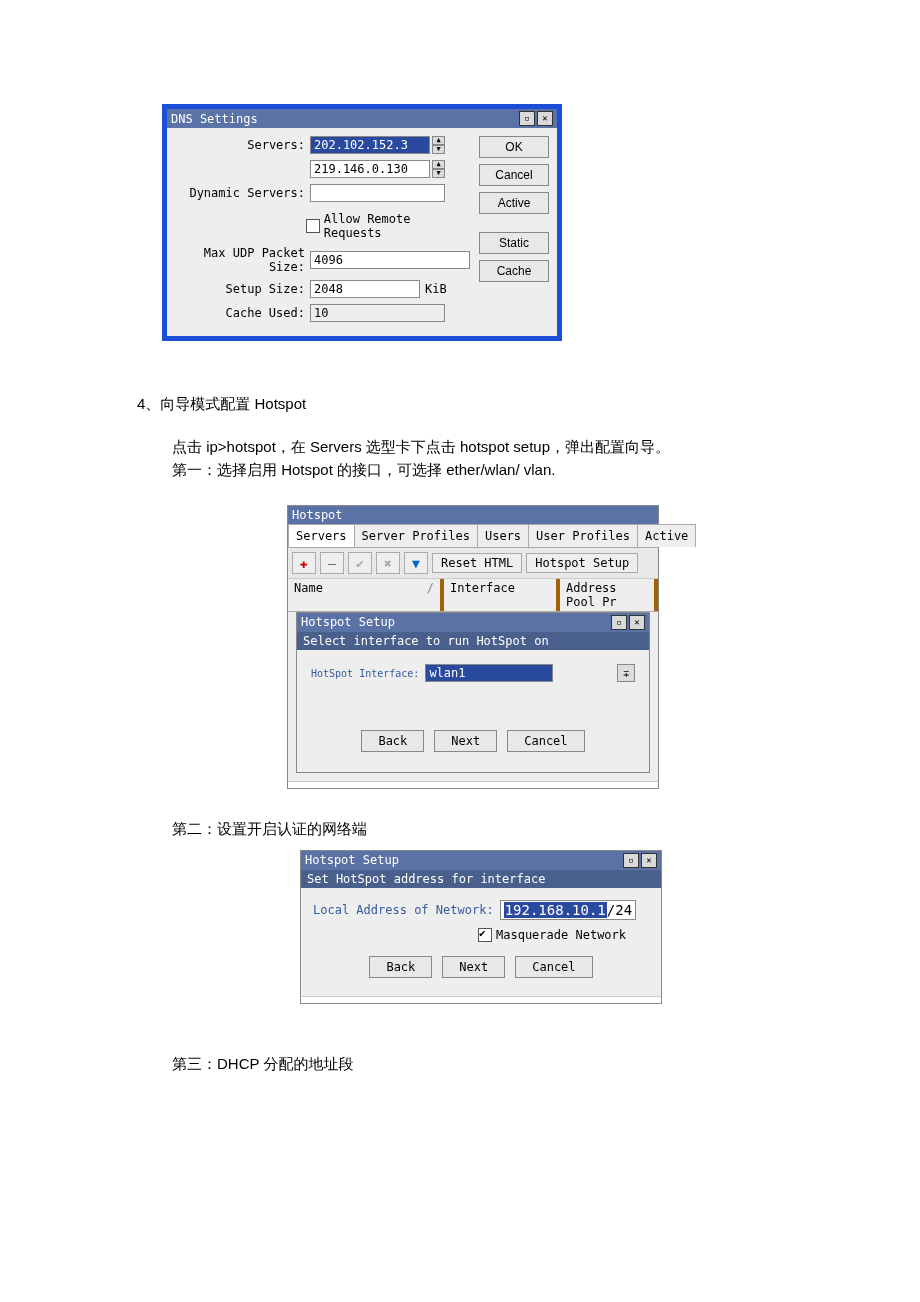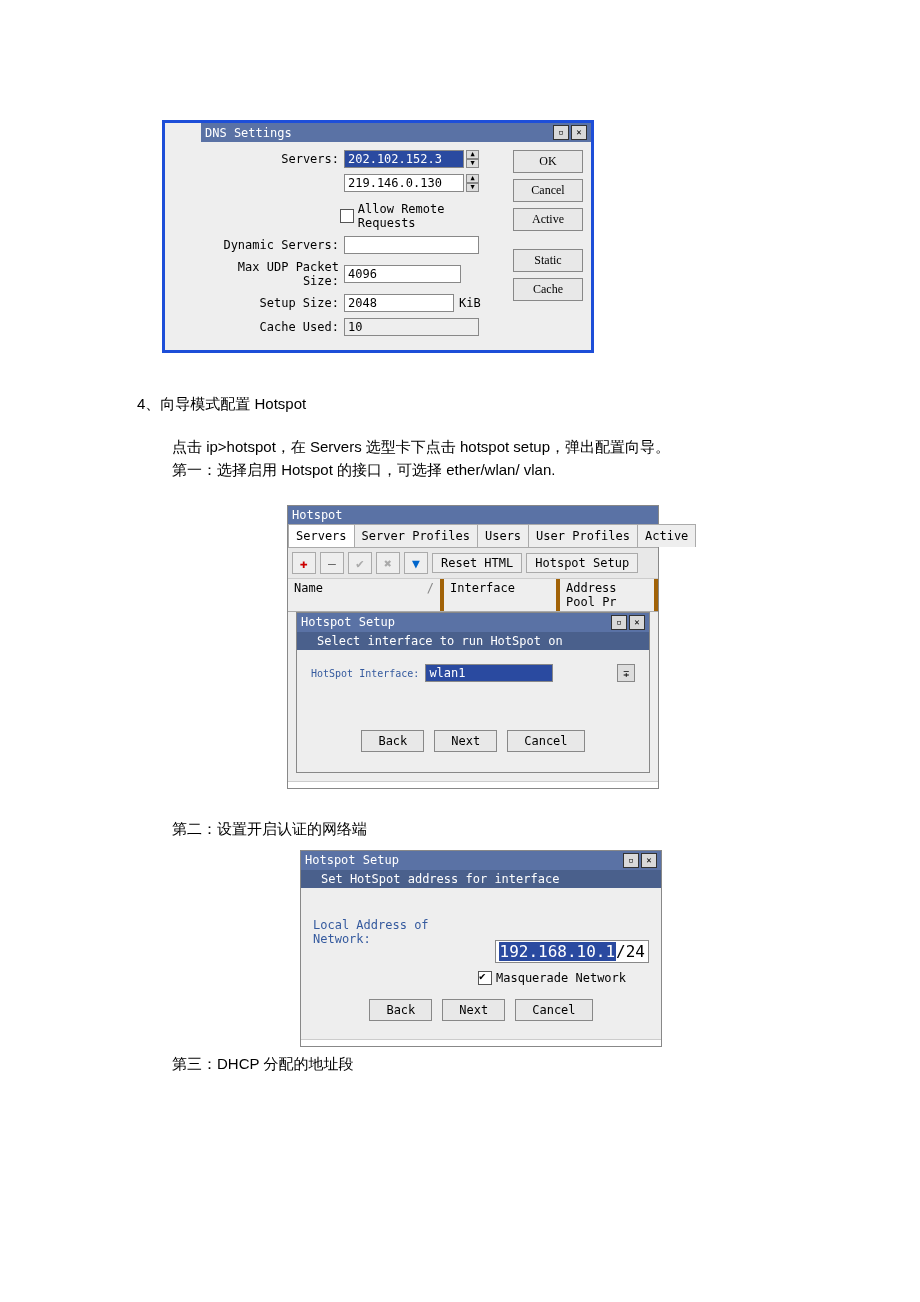--- a/index.html
+++ b/index.html
@@ -14,25 +14,24 @@
     position: relative;
     background: #fff;
     padding-top: 110px;
     box-sizing: border-box;
   }
 
   
   .dns-window {
     position: absolute;
     left: 162px;
-    top: 120px;
+    top: 104px;
     width: 390px;
-    border: 3px solid #1d4ed8;
-    background: #eee;
-    padding-left: 36px;
+    border: 5px solid #1d4ed8;
+    background: #eee;
   }
   .titlebar {
     background: #5a72a5;
     color: #fff;
     font-family: "SimSun", "NSimSun", monospace;
     font-size: 12px;
     padding: 2px 4px;
     display: flex;
     align-items: center;
     justify-content: space-between;
@@ -72,21 +71,21 @@
     box-sizing: border-box;
   }
   .dns-input.sel { background: #2a4aa0; color: #fff; }
   .spinner {
     display: inline-flex; flex-direction: column; margin-left: 2px;
     font-size: 7px; line-height: 7px;
   }
   .spinner span { border: 1px solid #888; background: #ddd; width: 11px; text-align: center; }
   .dns-right { width: 70px; display: flex; flex-direction: column; gap: 6px; }
   .btn {
-    font-family: Liberation Serif, serif;
+    font-family: Liberation Sans, sans-serif;
     font-size: 12px;
     background: #e8e8e8;
     border: 1px solid #888;
     padding: 3px 0;
     text-align: center;
   }
   .checkbox {
     width: 12px; height: 12px; border: 1px solid #555; background: #fff;
     display: inline-block; margin-right: 4px; vertical-align: middle;
     position: relative;
@@ -159,21 +158,21 @@
   .setup-dialog1 {
     margin: 0 8px 8px 8px;
     border: 1px solid #888;
     background: #eee;
   }
   .sd-title {
     background: #5a72a5; color: #fff; padding: 2px 4px;
     display: flex; justify-content: space-between; font-size: 12px;
   }
   .sd-sub {
-    background: #4a608c; color: #fff; padding: 2px 20px; font-size: 12px;
+    background: #4a608c; color: #fff; padding: 2px 6px; font-size: 12px;
   }
   .sd-body { padding: 14px 14px 10px 14px; }
   .sd-row { display: flex; align-items: center; gap: 6px; margin-bottom: 12px; }
   .sd-label { color: #355a9e; font-size: 10px; }
   .sd-input {
     border: 1px solid #888; font-family: "SimSun", monospace; font-size: 12px;
     padding: 1px 3px; background: #2a4aa0; color: #fff; width: 120px;
   }
   .sd-sel-arrow {
     border: 1px solid #888; background: #ddd; width: 16px; height: 16px;
@@ -190,22 +189,22 @@
     width: 360px;
     border: 1px solid #888;
     background: #eee;
     font-family: "SimSun", monospace;
     font-size: 12px;
   }
   .s2-body { padding: 12px 12px 8px 12px; }
   .s2-row { display: flex; align-items: center; margin-bottom: 8px; }
   .s2-label { color: #355a9e; margin-right: 6px; }
   .s2-input {
-    border: 1px solid #888; font-family: "SimSun", monospace; font-size: 16px;
-    padding: 1px 3px; background: #fff; display: inline-flex; margin-top: 40px;
+    border: 1px solid #888; font-family: "SimSun", monospace; font-size: 14px;
+    padding: 1px 3px; background: #fff; display: inline-flex;
   }
   .s2-input .sel { background: #2a4aa0; color: #fff; padding: 0 1px; }
 </style>
 </head>
 <body>
 
 <div class="page">
 
   <div class="dns-window">
     <div class="titlebar">
@@ -226,32 +225,32 @@
             </div>
         </div>
         <div class="dns-row">
           <div class="dns-label"></div>
           <input class="dns-input" style="width: 120px;" value="219.146.0.130">
           <div class="spinner">
               <span>▲</span>
               <span>▼</span>
             </div>
         </div>
+        <div class="dns-row">
+          <div class="dns-label">Dynamic Servers:</div>
+          <input class="dns-input" style="width: 135px;" value="">
+        </div>
         <div class="dns-row" style="margin-top:10px">
           <div class="dns-label"></div>
           <span class="checkbox"></span>
           <span>Allow Remote Requests</span>
         </div>
         <div class="dns-row">
-          <div class="dns-label">Dynamic Servers:</div>
-          <input class="dns-input" style="width: 135px;" value="">
-        </div>
-        <div class="dns-row">
           <div class="dns-label">Max UDP Packet Size:</div>
-          <input class="dns-input" style="width: 117px;" value="4096">
+          <input class="dns-input" style="width: 160px;" value="4096">
         </div>
         <div class="dns-row">
           <div class="dns-label">Setup Size:</div>
           <input class="dns-input" style="width: 110px;" value="2048">
           <span style="margin-left:5px">KiB</span>
         </div>
         <div class="dns-row">
           <div class="dns-label">Cache Used:</div>
           <input class="dns-input" style="width: 135px; background: rgb(238, 238, 238);" readonly="" value="10">
         </div>

